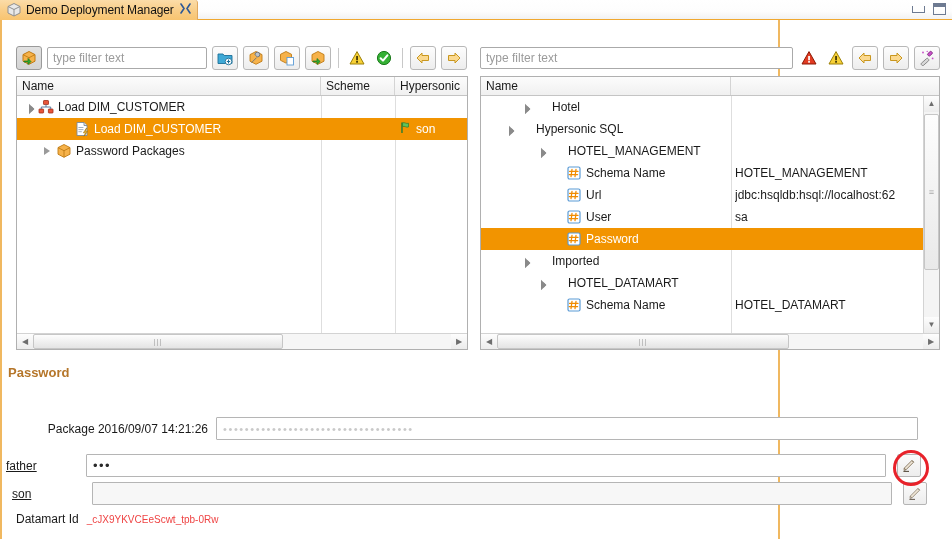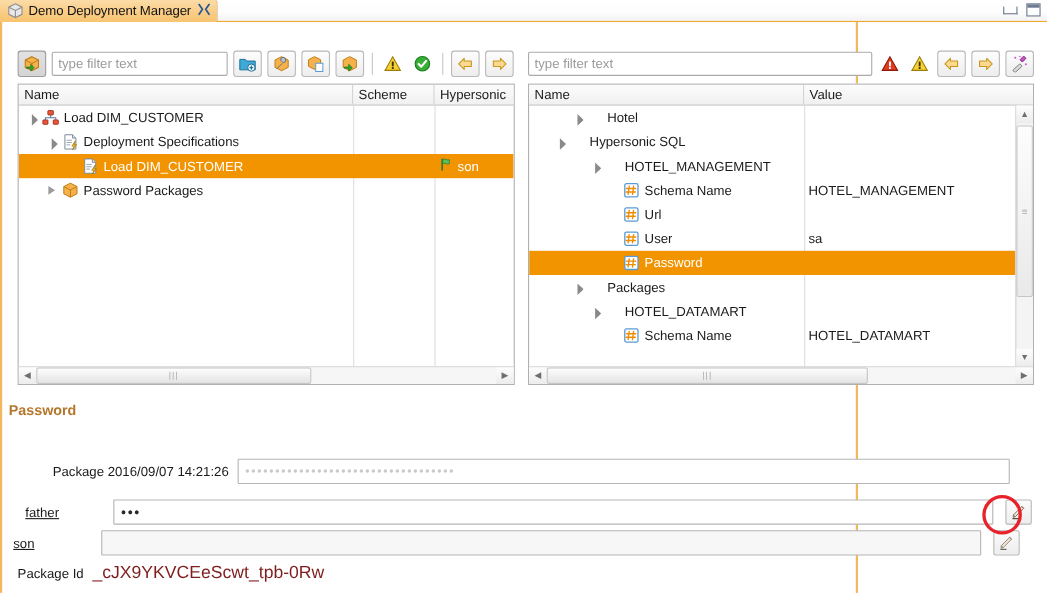--- a/index.html
+++ b/index.html
@@ -220,21 +220,21 @@
   .edit-btn {
     width: 24px; height: 23px; border: 1px solid #b5b5b5; border-radius: 2px;
     background: linear-gradient(to bottom,#fbfbfb,#ededed);
     display: flex; align-items: center; justify-content: center;
     cursor: pointer;
   }
   .annot-circle {
     position: absolute; border: 3px solid #e8222a; border-radius: 50%;
     pointer-events: none;
   }
-  .meta-val { font-size: 16px; color: #7f1d1d; }
+  .meta-val { font-size: 10px; color: #ef4444; }
 </style>
 </head>
 <body>
 
 <div id="app">
 
   <div class="tabstrip">
     <div class="strip-bg"></div>
 
     <div class="tab-active">
@@ -396,46 +396,32 @@
                 <rect x="5.5" y="1.5" width="5" height="4" rx="0.6" fill="#e8553a" stroke="#a02c16" stroke-width="0.8"></rect>
                 <rect x="1" y="10" width="4.6" height="4" rx="0.6" fill="#e8553a" stroke="#a02c16" stroke-width="0.8"></rect>
                 <rect x="10.4" y="10" width="4.6" height="4" rx="0.6" fill="#e8553a" stroke="#a02c16" stroke-width="0.8"></rect>
                 <path d="M8,5.5 L8,8 M3.3,10 L3.3,8 L12.7,8 L12.7,10" fill="none" stroke="#5d7a9b" stroke-width="1"></path>
               </svg>
             </span>
             <span>Load DIM_CUSTOMER</span>
           </div>
         </div>
 
-        <div class="trow">
-          <div class="nm" style="padding-left:24px">
-            <span class="twisty open"></span>
+
+        <div class="trow sel">
+          <div class="nm" style="padding-left:42px">
+            <span class="twisty"></span>
             <span>
               <svg class="ic" viewBox="0 0 16 16">
                 <path d="M3,1.5 l7,0 l3,3 l0,10 l-10,0 z" fill="#ffffff" stroke="#7b8a99" stroke-width="0.9"></path>
                 <path d="M10,1.5 l0,3 l3,0" fill="#dde5ec" stroke="#7b8a99" stroke-width="0.9"></path>
                 <path d="M4.4,6.5 l5,0 M4.4,8.6 l5,0 M4.4,10.7 l3.4,0" stroke="#9aa8b5" stroke-width="0.9"></path>
                 <path d="M12.6,7 l-3.2,4.8 l2.2,0 l-1.6,3.4 l3.6,-4.9 l-2.2,0 z" fill="#f5c33b" stroke="#a8760c" stroke-width="0.7"></path>
               </svg>
             </span>
-            <span>Deployment Specifications</span>
-          </div>
-        </div>
-
-        <div class="trow sel">
-          <div class="nm" style="padding-left:42px">
-            <span class="twisty"></span>
-            <span>
-              <svg class="ic" viewBox="0 0 16 16">
-                <path d="M3,1.5 l7,0 l3,3 l0,10 l-10,0 z" fill="#ffffff" stroke="#7b8a99" stroke-width="0.9"></path>
-                <path d="M10,1.5 l0,3 l3,0" fill="#dde5ec" stroke="#7b8a99" stroke-width="0.9"></path>
-                <path d="M4.4,6.5 l5,0 M4.4,8.6 l5,0 M4.4,10.7 l3.4,0" stroke="#9aa8b5" stroke-width="0.9"></path>
-                <path d="M12.6,7 l-3.2,4.8 l2.2,0 l-1.6,3.4 l3.6,-4.9 l-2.2,0 z" fill="#f5c33b" stroke="#a8760c" stroke-width="0.7"></path>
-              </svg>
-            </span>
             <span>Load DIM_CUSTOMER</span>
           </div>
           <div class="val" style="left:382px;display:flex;align-items:center;gap:4px">
             <span>
               <svg width="13" height="13" viewBox="0 0 14 14">
                 <path d="M3.2,1.5 L3.2,13" stroke="#2f7d2f" stroke-width="1.6"></path>
                 <path d="M3.8,2 c2.5,-1 4,1.4 6.4,0.4 l0,4 c-2.4,1 -3.9,-1.4 -6.4,-0.4 z" fill="#5cc45c" stroke="#2f7d2f" stroke-width="0.8"></path>
               </svg>
             </span>
             <span>son</span>
@@ -468,21 +454,20 @@
         </div>
         <div class="sb-arrow">
             <span>▶</span>
           </div>
       </div>
     </div>
 
     <div class="tree-panel tp-right">
       <div class="tree-head">
         <div class="th-cell" style="width:250px">Name</div>
-        <div class="th-cell" style="width:208px;border-right:none">Value</div>
       </div>
 
       <div class="tree-body">
         <div class="grid-lines">
           <div class="vline" style="left:250px"></div>
         </div>
 
 
         <div class="trow">
           <div class="nm" style="padding-left:38px">
@@ -526,20 +511,21 @@
           <div class="nm" style="padding-left:70px">
             <span class="twisty"></span>
             <span>
               <svg class="ic" viewBox="0 0 16 16">
                 <rect x="2" y="2" width="12" height="12" rx="1.5" fill="#ffffff" stroke="#5b9bd5" stroke-width="1.2"></rect>
                 <path d="M6,4.3 L5,11.7 M10,4.3 L9,11.7 M3.6,6.4 L12,6.4 M3.2,9.6 L11.6,9.6" stroke="#f08c00" stroke-width="1.25" stroke-linecap="round"></path>
               </svg>
             </span>
             <span>Url</span>
           </div>
+          <div class="val" style="left:254px;width:186px">jdbc:hsqldb:hsql://localhost:62</div>
         </div>
 
         <div class="trow">
           <div class="nm" style="padding-left:70px">
             <span class="twisty"></span>
             <span>
               <svg class="ic" viewBox="0 0 16 16">
                 <rect x="2" y="2" width="12" height="12" rx="1.5" fill="#ffffff" stroke="#5b9bd5" stroke-width="1.2"></rect>
                 <path d="M6,4.3 L5,11.7 M10,4.3 L9,11.7 M3.6,6.4 L12,6.4 M3.2,9.6 L11.6,9.6" stroke="#f08c00" stroke-width="1.25" stroke-linecap="round"></path>
               </svg>
@@ -560,21 +546,21 @@
             </span>
             <span>Password</span>
           </div>
           <div class="val" style="left:254px;width:186px"></div>
         </div>
 
         <div class="trow">
           <div class="nm" style="padding-left:38px">
             <span class="twisty open"></span>
             <span style="width:14px"></span>
-            <span>Packages</span>
+            <span>Imported</span>
           </div>
         </div>
 
         <div class="trow">
           <div class="nm" style="padding-left:54px">
             <span class="twisty open"></span>
             <span style="width:14px"></span>
             <span>HOTEL_DATAMART</span>
           </div>
         </div>
@@ -623,21 +609,21 @@
 
     <div class="section-title">Password</div>
 
     <div class="form-row" style="left:18px; top:397px; width:910px;">
       <span class="flabel" style="width:196px; text-align:right; padding-right:8px;">Package 2016/09/07 14:21:26</span>
       <div class="ftext" style="width:702px; display:flex; align-items:center;">
         <span class="dots">•••••••••••••••••••••••••••••••••••</span>
       </div>
     </div>
 
-    <div class="form-row" style="left:21px; top:434px; width:920px;">
+    <div class="form-row" style="left:4px; top:434px; width:920px;">
       <span class="flabel link" style="width:80px;">father</span>
       <div class="ftext" style="width:800px; display:flex; align-items:center;">
         <span class="pwdots">•••</span>
       </div>
       <div class="edit-btn" style="margin-left:11px">
         <svg width="15" height="15" viewBox="0 0 16 16">
           <path d="M2.2,13.2 L4.2,12.6 L12.4,4.4 L10.6,2.6 L2.4,10.8 Z" fill="#efe6d6" stroke="#7a6a52" stroke-width="0.9"></path>
           <path d="M10.6,2.6 L12.4,4.4" stroke="#7a6a52" stroke-width="0.9"></path>
           <path d="M2.4,10.8 L4.2,12.6" stroke="#7a6a52" stroke-width="0.9"></path>
           <path d="M1.5,14.3 L7.5,14.3" stroke="#5c5244" stroke-width="1.2"></path>
@@ -654,21 +640,21 @@
         <svg width="15" height="15" viewBox="0 0 16 16">
           <path d="M2.2,13.2 L4.2,12.6 L12.4,4.4 L10.6,2.6 L2.4,10.8 Z" fill="#efe6d6" stroke="#8c8070" stroke-width="0.9"></path>
           <path d="M10.6,2.6 L12.4,4.4" stroke="#8c8070" stroke-width="0.9"></path>
           <path d="M2.4,10.8 L4.2,12.6" stroke="#8c8070" stroke-width="0.9"></path>
           <path d="M1.5,14.3 L7.5,14.3" stroke="#70665a" stroke-width="1.2"></path>
         </svg>
       </div>
     </div>
 
     <div class="form-row" style="left:14px; top:492px;">
-      <span class="flabel" style="margin-right:8px">Package Id</span>
+      <span class="flabel" style="margin-right:8px">Datamart Id</span>
       <span class="meta-val">_cJX9YKVCEeScwt_tpb-0Rw</span>
     </div>
 
   </div>
 
   <div class="annot-circle" style="left:893px; top:450px; width:36px; height:36px;"></div>
 
 </div>
 
 </body></html>

